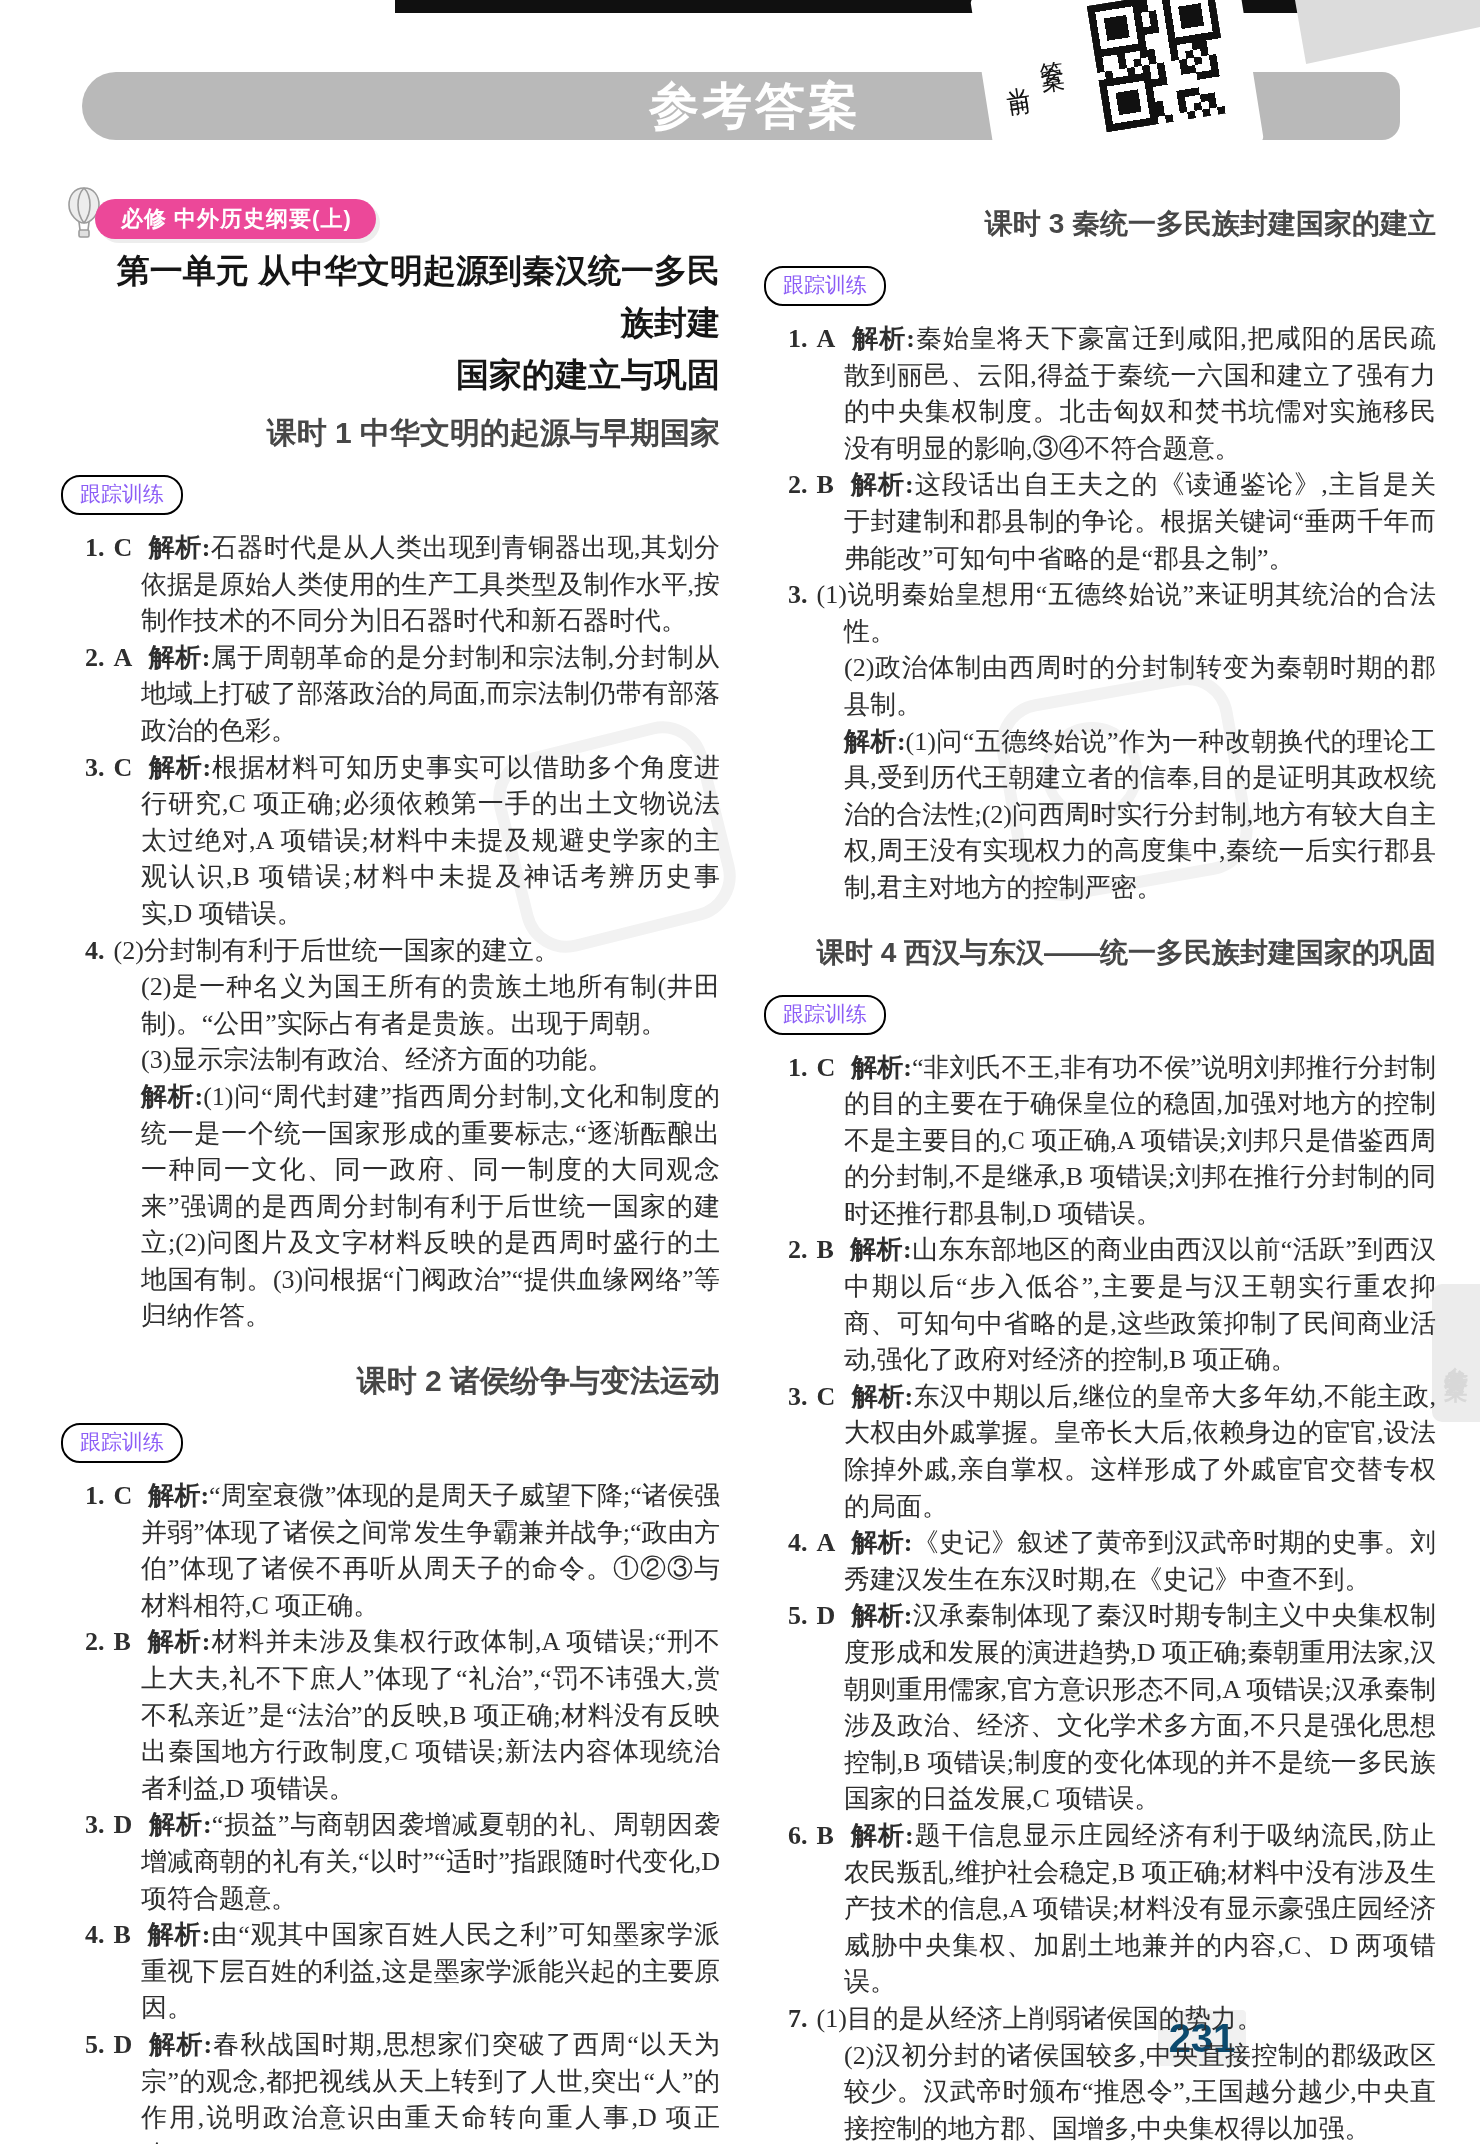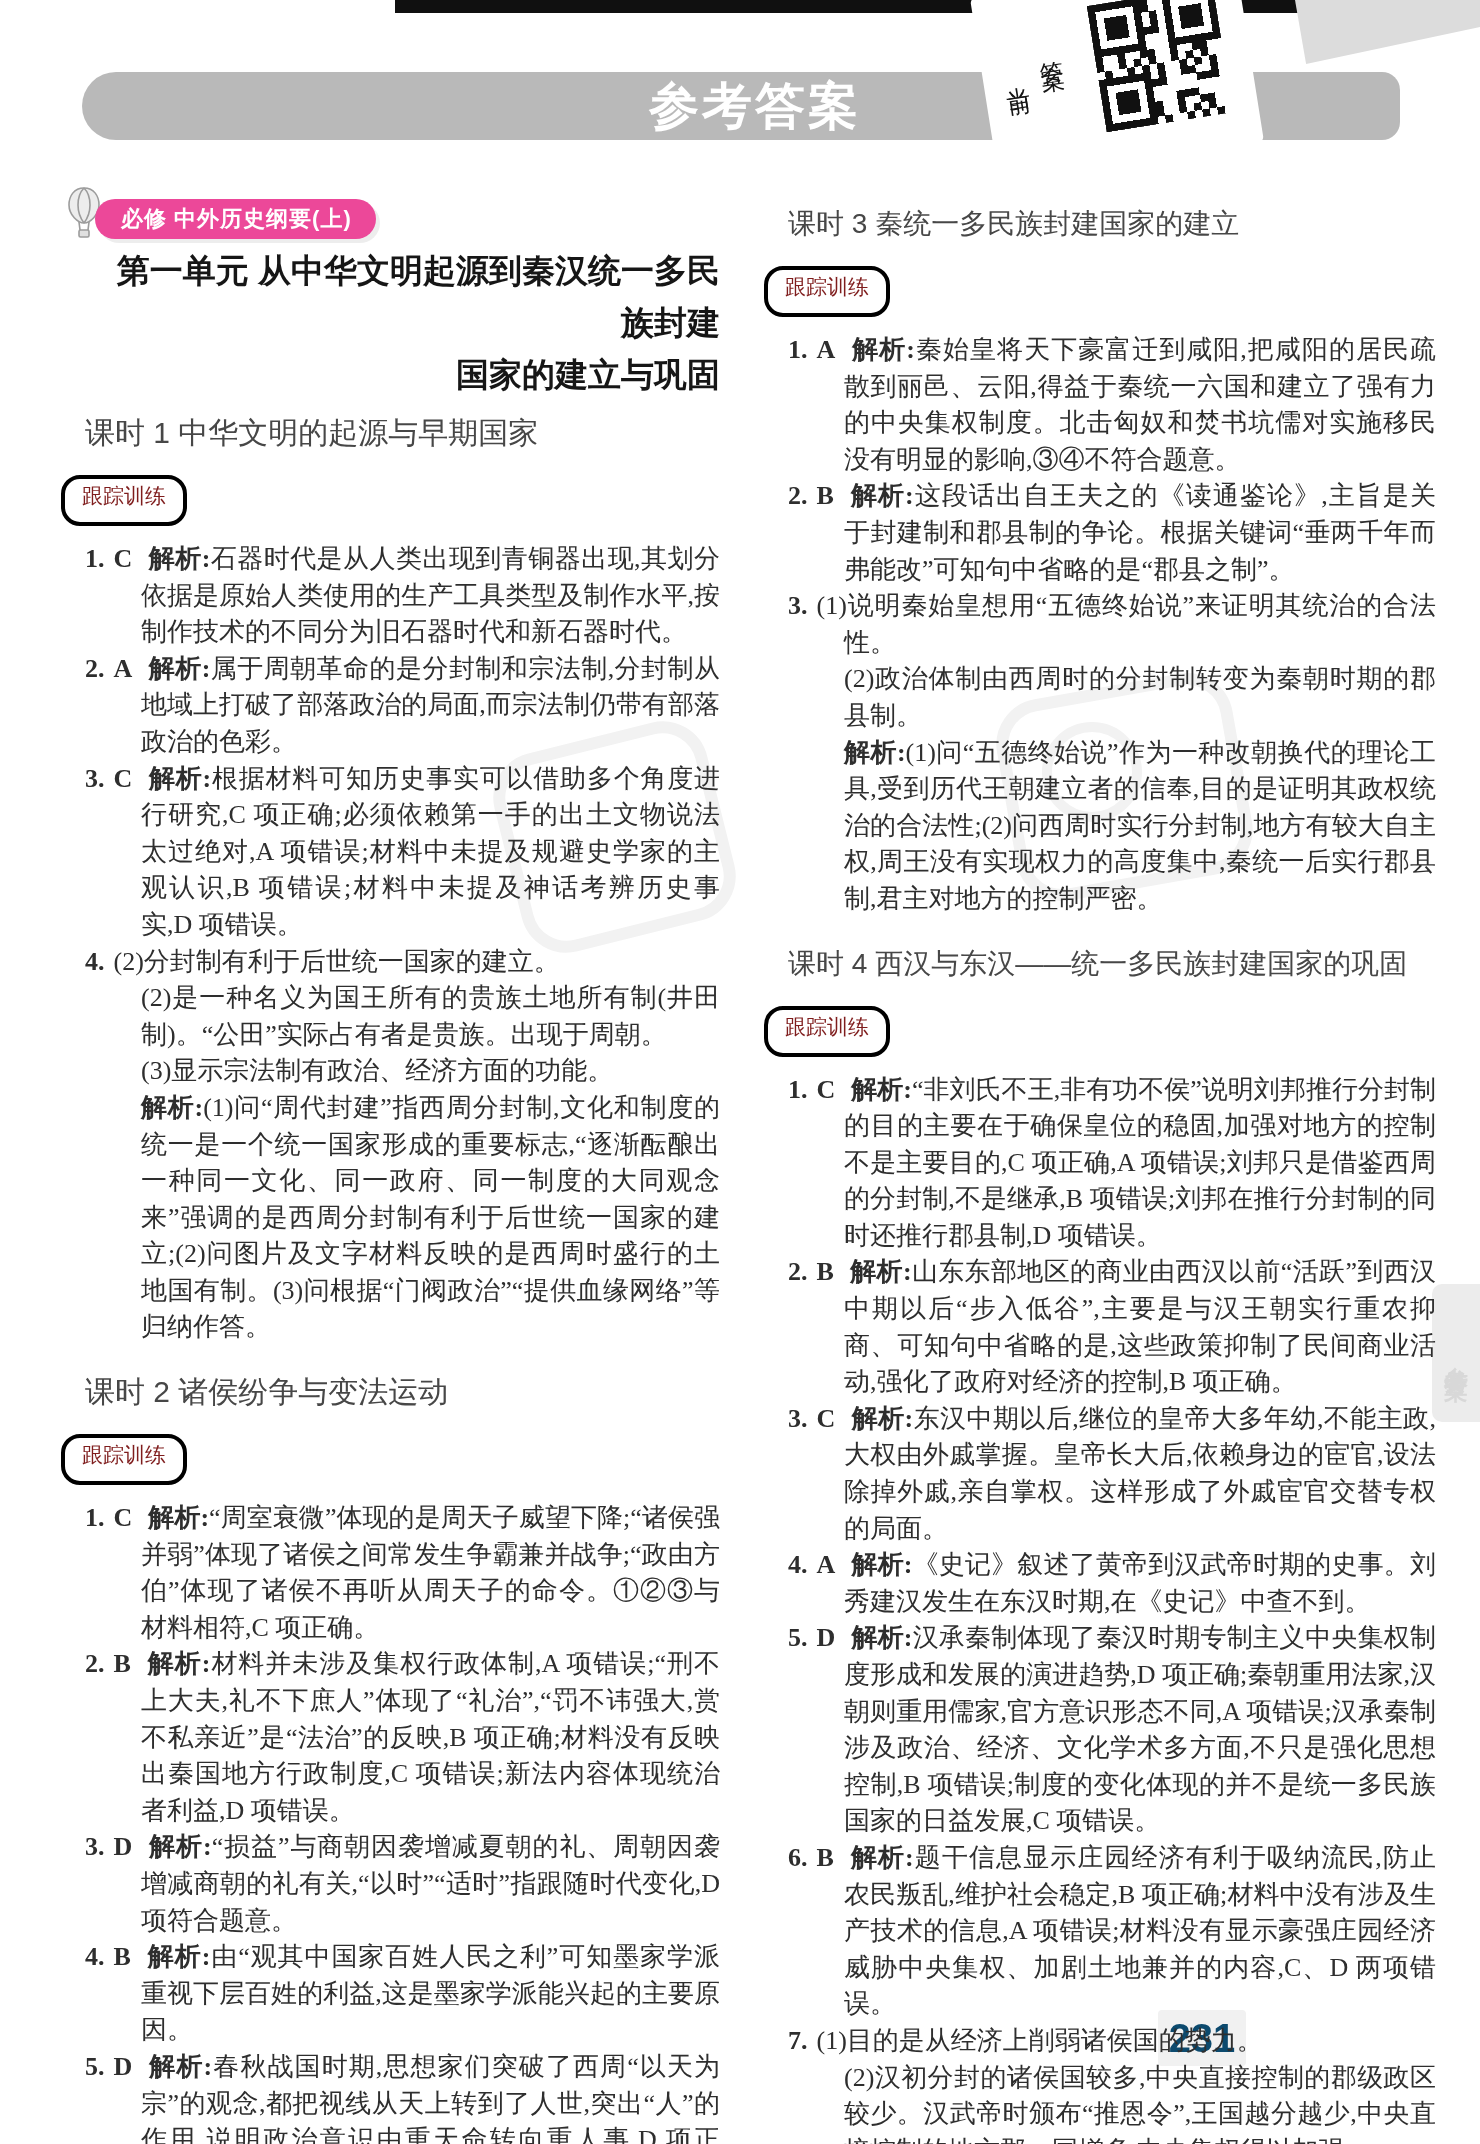--- a/index.html
+++ b/index.html
@@ -29,29 +29,29 @@
     background:#ec4899;border-radius:21px;display:flex;align-items:center;
     box-shadow:4px 4px 0 rgba(0,0,0,0.07);}
   .course-badge span{font-family:"Liberation Sans","DejaVu Sans",sans-serif;font-weight:bold;
     font-size:22px;color:#ffffff;letter-spacing:1px;white-space:nowrap;}
   
   .col{position:absolute;top:245px;z-index:2;}
   .col-left{left:85px;width:635px;}
   .col-right{left:788px;width:648px;top:196px;}
   .unit-title{font-family:"Liberation Sans","DejaVu Sans",sans-serif;font-weight:bold;
     font-size:33px;line-height:52px;text-align:right;color:#161616;}
-  .sec-title{font-family:"Liberation Sans","DejaVu Sans",sans-serif;font-weight:normal;
-    font-size:30px;line-height:44px;text-align:left;color:#474747;white-space:nowrap;
+  .sec-title{font-family:"Liberation Sans","DejaVu Sans",sans-serif;font-weight:bold;
+    font-size:30px;line-height:44px;text-align:right;color:#474747;white-space:nowrap;
     margin-top:24px;margin-bottom:6px;}
   .sec-title.first-right{margin-top:6px;}
   .sec-title.long{font-size:28px;}
   .sec-title.left-first{margin-top:10px;}
-  .train-badge{display:inline-block;margin:14px 0 10px -24px;padding:3px 17px 12px 17px;
-    border:4px solid #000000;border-radius:19px;
-    font-family:"Liberation Sans","DejaVu Sans",sans-serif;font-size:21px;color:#7f1d1d;
+  .train-badge{display:inline-block;margin:14px 0 10px -24px;padding:3px 17px 5px 17px;
+    border:2px solid #000000;border-radius:19px;
+    font-family:"Liberation Sans","DejaVu Sans",sans-serif;font-size:21px;color:#8b5cf6;
     background:#fff;}
   .items{margin-top:5px;}
   .para{font-size:26px;line-height:36.6px;text-align:justify;
     padding-left:56px;text-indent:-56px;}
   .para.cont{text-indent:0;}
   .n{font-weight:bold;margin-right:9px;}
   .ans{font-weight:bold;font-family:"Liberation Serif","DejaVu Serif",serif;margin-right:16px;}
   .lbl{font-weight:bold;}
   
   .side-tab{position:absolute;left:1432px;top:1284px;width:48px;height:138px;background:#ececec;

